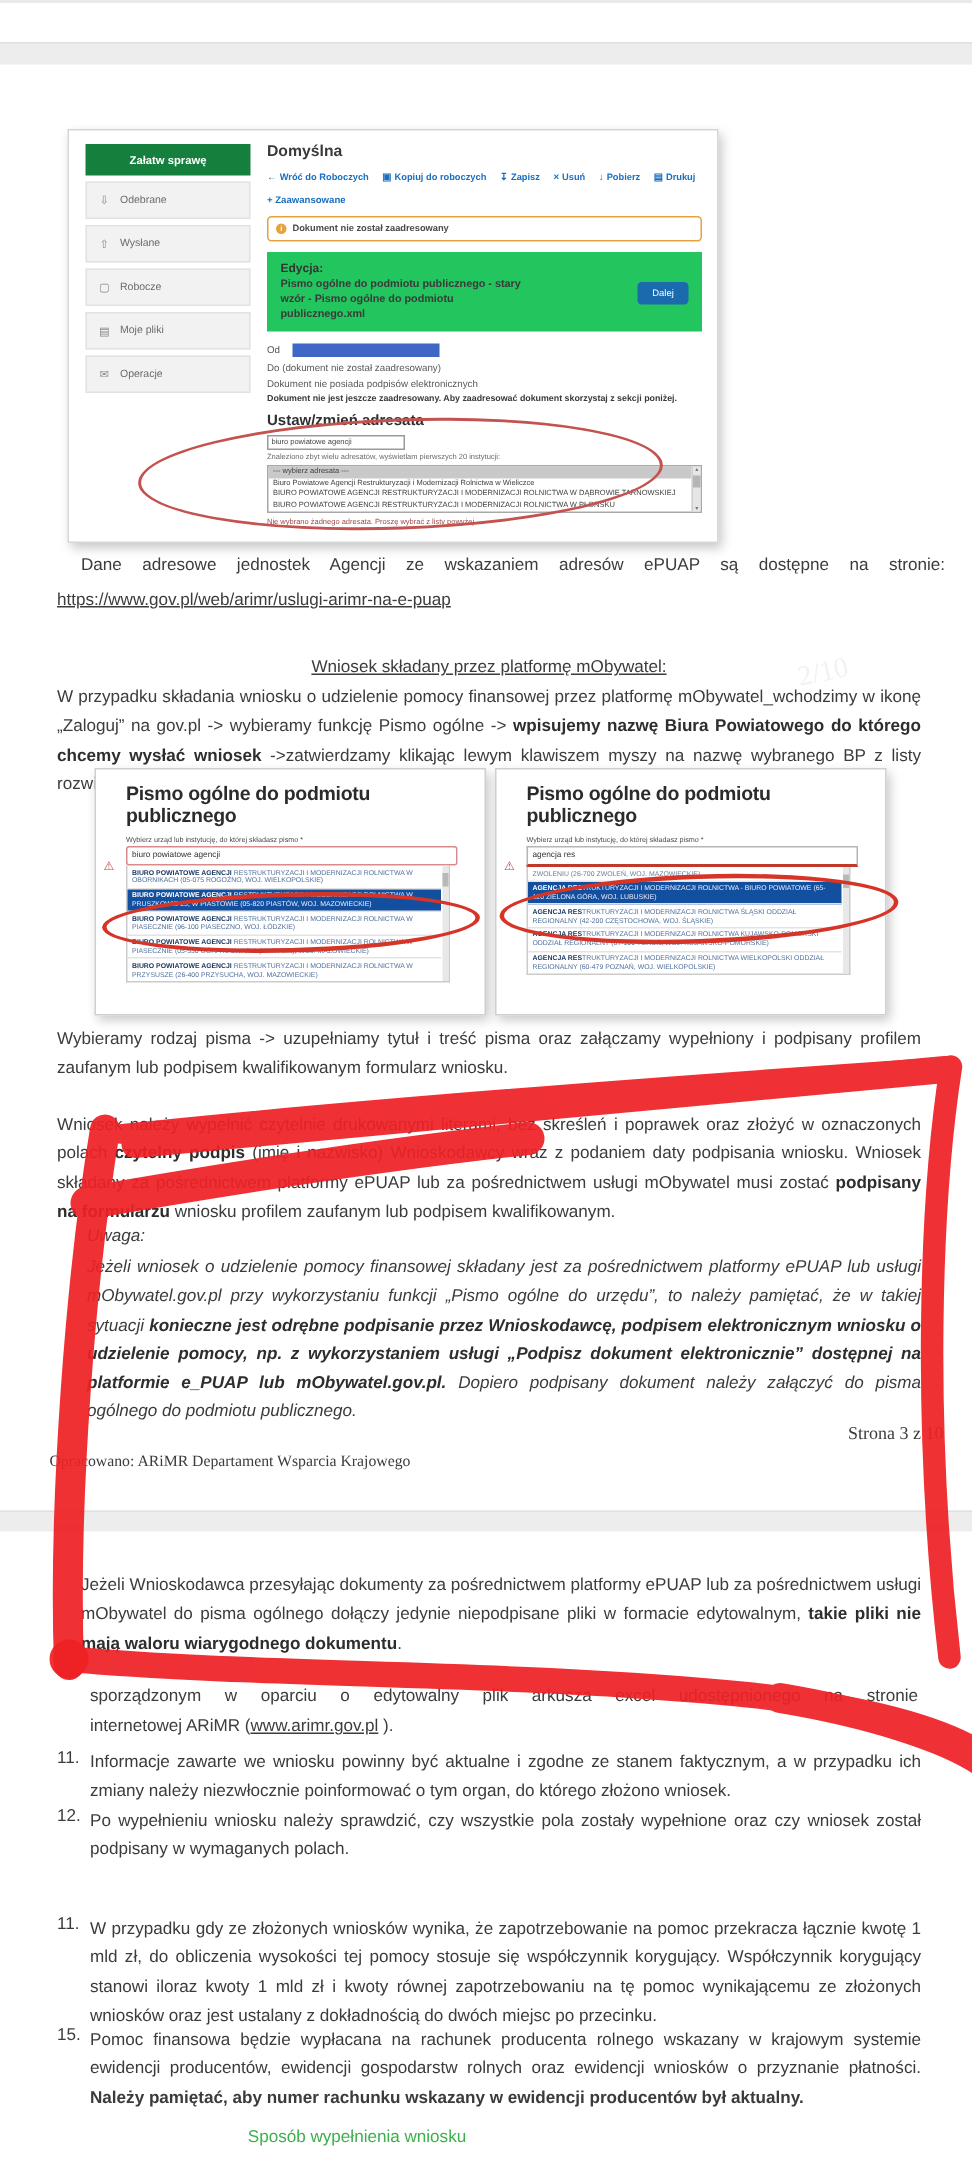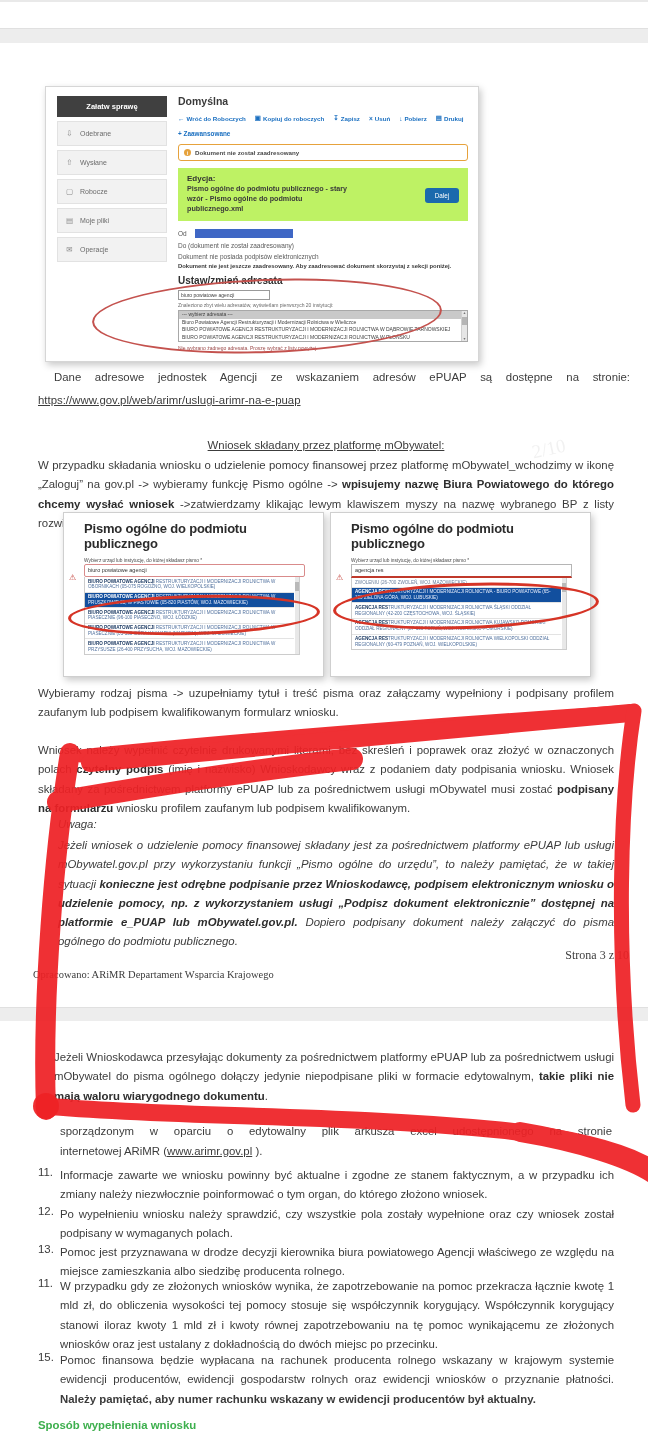--- a/index.html
+++ b/index.html
@@ -10,45 +10,45 @@
   .watermark{position:absolute;left:532px;top:438px;font-family:"Liberation Serif",serif;
              font-size:19px;color:rgba(60,60,60,0.07);transform:rotate(-12deg);}
 
   
   .doc{position:absolute;font-size:11.4px;line-height:19.3px;text-align:justify;color:#3c3c3c;}
   .doc b{color:#2e2e2e;}
   .jlast{text-align-last:justify;}
   .ul{text-decoration:underline;}
   .serif{font-family:"Liberation Serif",serif;text-align:left;}
   .it{font-style:italic;}
-  .green{color:#3daf4d;font-weight:bold;text-align:left;}
+  .green{color:#3daf4d;font-weight:normal;text-align:center;}
   .num-item{position:absolute;left:38px;width:576px;}
   .num-item .no{position:absolute;left:0;top:0;font-size:11.4px;}
   .num-item .tx{margin-left:22px;font-size:11.4px;line-height:19.3px;text-align:justify;}
 
   
   .shot1{position:absolute;left:45px;top:86px;width:432px;height:274px;background:#fff;
          border:1px solid #d6d6d6;box-shadow:2px 3px 7px rgba(0,0,0,.22);z-index:10;}
   .s1-side{position:absolute;left:11px;top:9px;width:110px;}
-  .s1-btn{height:21px;background:#404040;color:#fff;font-size:7.5px;font-weight:bold;
+  .s1-btn{height:21px;background:#15803d;color:#fff;font-size:7.5px;font-weight:bold;
           display:flex;align-items:center;justify-content:center;}
   .s1-item{height:23px;margin-top:4px;background:#f2f2f2;border:1px solid #e2e2e2;
            display:flex;align-items:center;font-size:7px;color:#6b6b6b;padding-left:7px;gap:6px;}
   .s1-item .ic{color:#8a8a8a;font-size:7.5px;width:9px;text-align:center;}
   .s1-main{position:absolute;left:132px;top:8px;width:290px;}
   .s1-title{font-size:10.5px;font-weight:bold;color:#3a3a3a;}
   .s1-toolbar{margin-top:7px;display:flex;gap:9px;flex-wrap:nowrap;}
   .tl{display:flex;align-items:center;gap:2px;color:#1a6fc0;font-size:6.2px;font-weight:bold;white-space:nowrap;}
   .tl .ic{font-size:6.5px;}
   .s1-adv{margin-top:8px;color:#1a6fc0;font-size:6.4px;font-weight:bold;}
   .s1-alert{margin-top:7px;height:15px;border:1px solid #e6a23c;border-radius:3px;
             display:flex;align-items:center;gap:4px;padding-left:5px;font-size:6.2px;font-weight:bold;color:#4a4a4a;}
   .a-ico{width:7px;height:7px;border-radius:50%;background:#e6a23c;color:#fff;font-size:5px;
          display:flex;align-items:center;justify-content:center;font-weight:bold;}
-  .s1-edit{margin-top:7px;background:#bef264;padding:6px 9px 7px 9px;position:relative;}
+  .s1-edit{margin-top:7px;background:#22c55e;padding:6px 9px 7px 9px;position:relative;}
   .s1-edit .lab{font-size:8px;font-weight:bold;color:#333;margin-bottom:1px;}
   .s1-edit .ln{font-size:7.2px;font-weight:bold;color:#3a3a3a;line-height:10px;}
   .s1-dalej{position:absolute;right:9px;top:20px;width:34px;height:15px;background:#1b6aad;border-radius:3px;
             color:#fff;font-size:6.3px;display:flex;align-items:center;justify-content:center;}
   .s1-od{margin-top:8px;display:flex;align-items:center;gap:8px;font-size:6.5px;color:#555;}
   .redbar{display:inline-block;width:98px;height:9px;background:#3f67c5;}
   .s1-row{margin-top:4px;font-size:6.5px;color:#5a5a5a;}
   .s1-rowb{margin-top:3px;font-size:5.9px;font-weight:bold;color:#3a3a3a;}
   .s1-h2{margin-top:6px;font-size:10px;font-weight:bold;color:#2f2f2f;}
   .s1-input{margin-top:4px;width:86px;height:8px;border:1px solid #9a9a9a;font-size:5px;color:#444;
@@ -257,24 +257,20 @@
   </div>
 
   <div class="num-item" style="top:1166px;">
     <span class="no">11.</span>
     <div class="tx"><span>Informacje zawarte we wniosku powinny być aktualne i zgodne ze stanem faktycznym, a w przypadku ich zmiany należy niezwłocznie poinformować o tym organ, do którego złożono wniosek.</span></div>
   </div>
   <div class="num-item" style="top:1205px;">
     <span class="no">12.</span>
     <div class="tx"><span>Po wypełnieniu wniosku należy sprawdzić, czy wszystkie pola zostały wypełnione oraz czy wniosek został podpisany w wymaganych polach.</span></div>
   </div>
-  <div class="num-item" style="top:1243px;">
-    <span class="no">13.</span>
-    <div class="tx"><span>Pomoc jest przyznawana w drodze decyzji kierownika biura powiatowego Agencji właściwego ze względu na miejsce zamieszkania albo siedzibę producenta rolnego.</span></div>
-  </div>
   <div class="num-item" style="top:1277px;">
     <span class="no">11.</span>
     <div class="tx"><span>W przypadku gdy ze złożonych wniosków wynika, że zapotrzebowanie na pomoc przekracza łącznie kwotę 1 mld zł, do obliczenia wysokości tej pomocy stosuje się współczynnik korygujący. Współczynnik korygujący stanowi iloraz kwoty 1 mld zł i kwoty równej zapotrzebowaniu na tę pomoc wynikającemu ze złożonych wniosków oraz jest ustalany z dokładnością do dwóch miejsc po przecinku.</span></div>
   </div>
   <div class="num-item" style="top:1351px;">
     <span class="no">15.</span>
     <div class="tx"><span>Pomoc finansowa będzie wypłacana na rachunek producenta rolnego wskazany w krajowym systemie ewidencji producentów, ewidencji gospodarstw rolnych oraz ewidencji wniosków o przyznanie płatności. </span><b>Należy pamiętać, aby numer rachunku wskazany w ewidencji producentów był aktualny.</b></div>
   </div>
 
   <div class="doc green" style="left:38px;top:1416px;width:400px;">Sposób wypełnienia wniosku</div>

